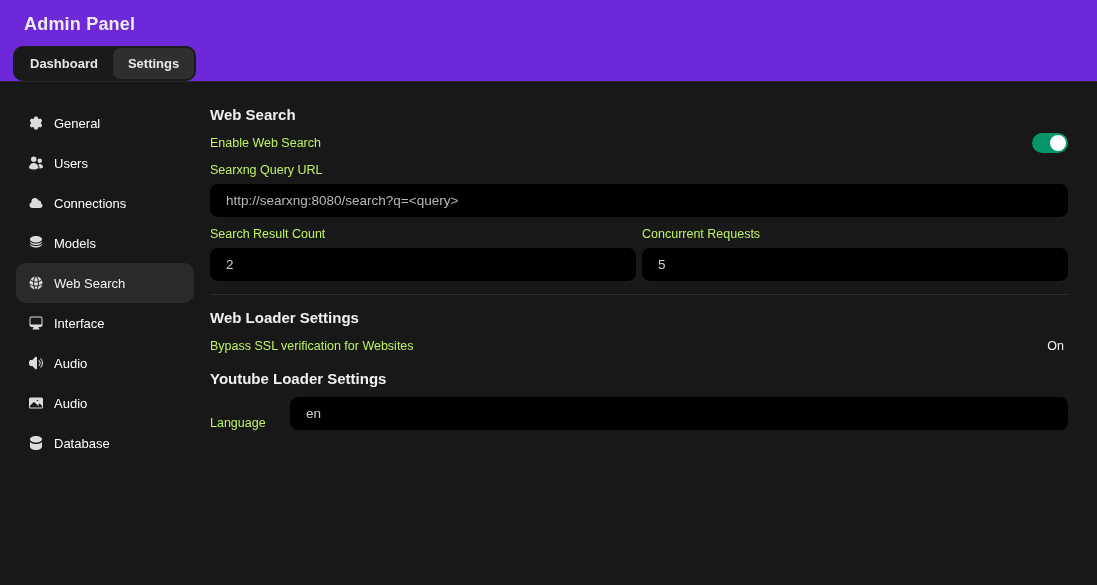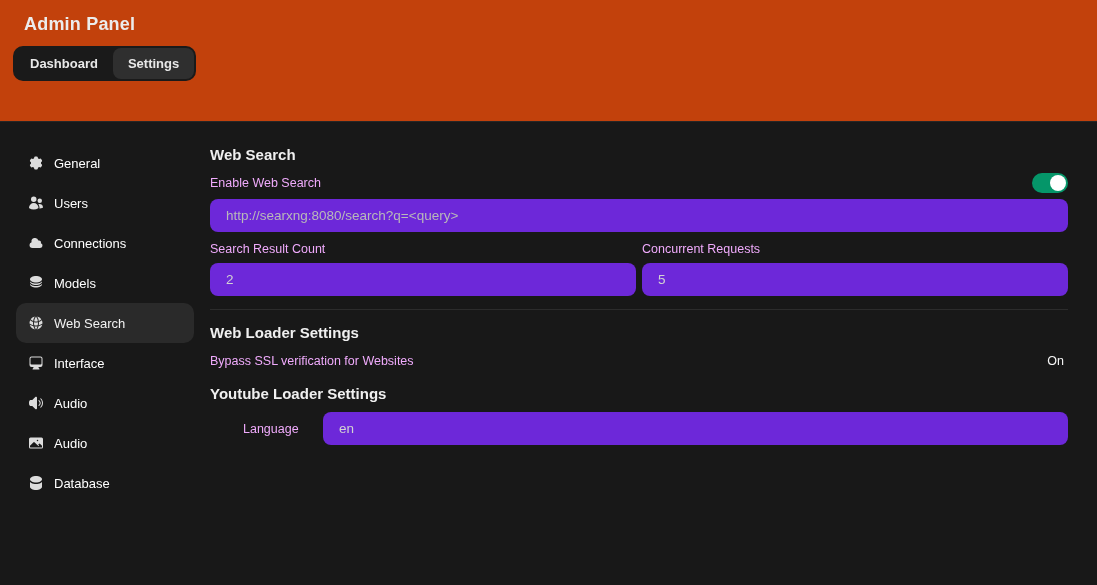--- a/index.html
+++ b/index.html
@@ -5,23 +5,23 @@
   * { margin: 0; padding: 0; box-sizing: border-box; }
   html, body { width: 1097px; height: 585px; overflow: hidden; }
   body {
     background: #181818;
     font-family: "Liberation Sans", sans-serif;
     color: #ececec;
     -webkit-font-smoothing: antialiased;
   }
   
   .header {
-    background: #c2410c;
+    background: #6d28d9;
     border-bottom: 1px solid #262626;
-    height: 122px;
+    height: 82px;
     padding: 14px 24px 16px 24px;
   }
   .app-title { font-size: 18px; font-weight: 700; letter-spacing: .2px; }
   .tabbar {
     display: inline-flex;
     margin-top: 11px;
     margin-left: -11px;
     background: #1a1a1a;
     border-radius: 10px;
     padding: 2px;
@@ -59,21 +59,21 @@
   
   .main { flex: 1; padding: 24px 29px 0 0; }
   .section-title { font-size: 15px; font-weight: 600; color: #f0f0f0; margin-bottom: 10px; }
   .row {
     display: flex;
     align-items: center;
     justify-content: space-between;
     min-height: 20px;
     margin-bottom: 6px;
   }
-  .field-label { font-size: 12.5px; font-weight: 500; color: #f0abfc; }
+  .field-label { font-size: 12.5px; font-weight: 500; color: #bef264; }
   
   .toggle {
     width: 36px; height: 20px;
     background: #059669;
     border: none;
     border-radius: 999px;
     position: relative;
     cursor: pointer;
     flex-shrink: 0;
   }
@@ -93,21 +93,21 @@
     color: #d4d4d4;
     cursor: pointer;
     padding: 2px 0;
   }
   .select .chev { width: 13px; height: 13px; color: #8b8b8b; display: inline-flex; }
   .select .chev svg { width: 100%; height: 100%; }
   
   .text-input {
     width: 100%;
     height: 33px;
-    background: #6d28d9;
+    background: #000000;
     border: none;
     outline: none;
     border-radius: 8px;
     color: #d2d2d2;
     font-size: 13.5px;
     font-family: inherit;
     padding: 0 16px;
   }
   .text-input.url { color: #b9b9b9; }
   .label-block { margin-top: 10px; margin-bottom: 7px; }
@@ -115,21 +115,21 @@
   .col { flex: 1; }
   .col .field-label { display: block; margin-bottom: 7px; }
   .divider { border: none; border-top: 1px solid #2c2c2c; margin: 13px 0 14px 0; }
   .inline-value {
     background: none; border: none;
     font-size: 12.5px; font-weight: 500;
     color: #f5f5f5; cursor: pointer;
     font-family: inherit;
     padding: 2px 4px;
   }
-  .lang-row { display: flex; align-items: center; margin-top: 8px; margin-left: 33px; }
+  .lang-row { display: flex; align-items: flex-end; margin-top: 8px; }
   .lang-row .field-label { width: 80px; flex-shrink: 0; }
   .lang-row .text-input { flex: 1; }
   .mt14 { margin-top: 14px; }
   .mb9 { margin-bottom: 9px; }
 </style>
 </head>
 <body>
 
 <div class="header">
   <div class="app-title">Admin Panel</div>
@@ -237,20 +237,21 @@
     <div class="section-title">Web Search</div>
 
     <div class="row">
       <span class="field-label">Enable Web Search</span>
       <button class="toggle" aria-checked="true">
         <span class="knob"></span>
       </button>
     </div>
 
 
+    <div class="field-label label-block">Searxng Query URL</div>
     <input class="text-input url" type="text" value="http://searxng:8080/search?q=&lt;query&gt;" style="">
 
     <div class="two-col">
       <div class="col">
         <span class="field-label">Search Result Count</span>
         <input class="text-input" type="text" value="2" style="">
       </div>
       <div class="col">
         <span class="field-label">Concurrent Requests</span>
         <input class="text-input" type="text" value="5" style="">

